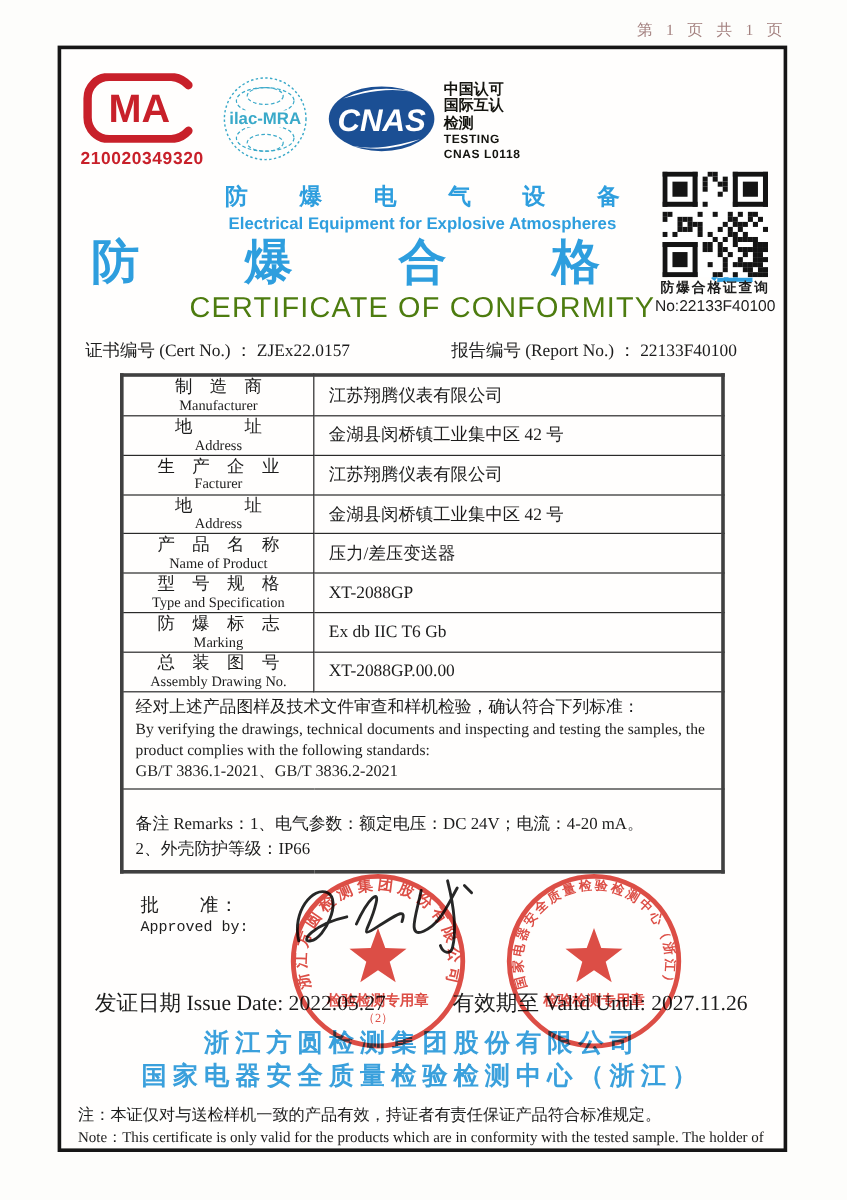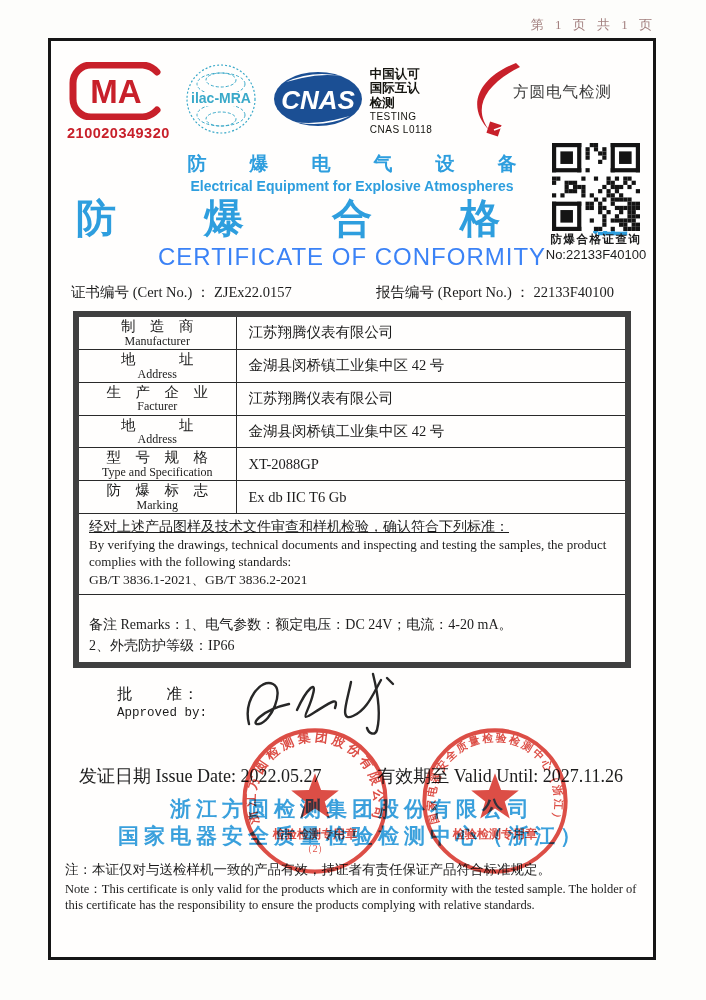--- a/index.html
+++ b/index.html
@@ -18,48 +18,48 @@
     border:3px solid #161616; background:#fffefd; overflow:hidden;
   }
 
   
   .logos-row { display:flex; align-items:center; gap:14px; padding:16px 10px 0 16px; height:104px; }
   .cma-block { text-align:center; }
   .cma-num { color:#c8202a; font-weight:bold; font-size:14.5px; font-family:"Liberation Sans",sans-serif; letter-spacing:0.5px; margin-top:1px; }
   .cnas-block { display:flex; align-items:center; gap:6px; }
   .cnas-side { font-size:12.5px; line-height:1.15; color:#14140f; }
   .cnas-side .cn-l { font-weight:bold; }
-  .cnas-side .en-l { font-family:"Liberation Sans",sans-serif; font-weight:normal; font-size:10px; letter-spacing:0.5px; margin-top:1px; }
+  .cnas-side .en-l { font-family:"Liberation Sans",sans-serif; font-weight:bold; font-size:10px; letter-spacing:0.5px; margin-top:1px; }
   .fy-block { display:flex; align-items:center; margin-left:4px; }
 
   
   .title-block { position:relative; text-align:center; margin-top:6px; height:122px; }
   .t1 { color:#2e9ede; font-size:19px; font-weight:bold; letter-spacing:12px; text-indent:12px; }
   .t2 { color:#2e9ede; font-size:14px; font-weight:bold; font-family:Liberation Sans, sans-serif; margin-top:1px; }
   .t3 { color:#2e9ede; font-size:40px; font-weight:bold; letter-spacing:24px; text-indent:24px; line-height:1.1; margin-top:3px; }
-  .t4 { color:#3b82f6; font-size:24px; font-family:"Liberation Sans",sans-serif; letter-spacing:1px; margin-top:2px; }
+  .t4 { color:#4d7c0f; font-size:24px; font-family:"Liberation Sans",sans-serif; letter-spacing:1px; margin-top:2px; }
   .qr-block { position:absolute; right:4px; top:-8px; width:106px; }
   .qr-box { width:88px; height:88px; margin:0 auto; background:#fff; }
   .qr-caption { font-size:11.5px; letter-spacing:1.5px; font-weight:bold; margin-top:1px; }
   .qr-number { font-size:13px; font-family:"Liberation Sans",sans-serif; }
 
   
   .cert-line { display:flex; padding:0 6px 0 20px; margin-top:10px; font-size:14.5px; }
   .cert-line .pair { white-space:nowrap; }
   .cert-line .pair.first { width:305px; }
 
   
-  table.doc-table { width:558px; margin:9px auto 0; border-collapse:collapse; border:6px solid #404040; }
+  table.doc-table { width:504px; margin:9px auto 0; border-collapse:collapse; border:3px solid #404040; }
   .doc-table td { border:1px solid #2a2a2a; padding:1px 8px; vertical-align:middle; }
   td.lbl { width:160px; text-align:center; padding:1px 4px; }
   .lbl .cn { font-size:14.5px; line-height:1.15; }
   .lbl .en { font-size:12px; line-height:1.1; }
   td.val { font-size:14.5px; padding-left:12px; }
   td.statement-cell { padding:4px 10px 5px; }
-  .stmt-cn { font-size:14px; line-height:1.35;text-decoration:underline; }
+  .stmt-cn { font-size:14px; line-height:1.35; }
   .stmt-en { font-size:13px; line-height:1.3; font-family:"Liberation Serif",serif; }
   .stmt-std { font-size:13.5px; line-height:1.35; }
   td.remarks-cell { padding:19px 10px 6px; }
   .rmk { font-size:14px; line-height:1.5; }
 
   
   .approval { position:relative; margin:16px 0 0 66px; height:56px; }
   .appr-cn { font-size:15.5px; letter-spacing:1px; }
   .appr-en { font-size:12.5px; margin-top:1px;font-family:Liberation Mono, monospace; }
   .signature { position:absolute; left:118px; top:-18px; }
@@ -125,30 +125,20 @@
         </span>
         <div class="cnas-side">
           <div class="cn-l">中国认可</div>
           <div class="cn-l">国际互认</div>
           <div class="cn-l">检测</div>
           <div class="en-l">TESTING</div>
           <div class="en-l">CNAS L0118</div>
         </div>
       </div>
 
-      <div class="fy-block">
-        <span>
-          <svg width="170" height="84" viewBox="0 0 170 84">
-            <path d="M66,6 C30,20 14,48 40,74 C22,52 34,28 70,10 Z" fill="#c8202a"></path>
-            <rect x="38" y="66" width="12" height="12" transform="rotate(18 44 72)" fill="#c8202a"></rect>
-            <path d="M44,73 l14,-5" stroke="#ffffff" stroke-width="1.5"></path>
-            <text x="63" y="40" font-size="15.5" fill="#3c3c3c" letter-spacing="1">方圆电气检测</text>
-          </svg>
-        </span>
-      </div>
     </div>
 
     <div class="title-block">
       <div class="t1">防　爆　电　气　设　备</div>
       <div class="t2">Electrical Equipment for Explosive Atmospheres</div>
       <div class="t3">防　爆　合　格　证</div>
       <div class="t4">CERTIFICATE OF CONFORMITY</div>
 
       <div class="qr-block">
         <div class="qr-box">
@@ -317,31 +307,45 @@
         </tr>
         <tr>
           <td class="lbl">
               <div class="cn">地　　　址</div>
               <div class="en">Address</div>
             </td>
           <td class="val">金湖县闵桥镇工业集中区 42 号</td>
         </tr>
         <tr>
           <td class="lbl">
+              <div class="cn">产　品　名　称</div>
+              <div class="en">Name of Product</div>
+            </td>
+          <td class="val">压力/差压变送器</td>
+        </tr>
+        <tr>
+          <td class="lbl">
               <div class="cn">型　号　规　格</div>
               <div class="en">Type and Specification</div>
             </td>
           <td class="val">XT-2088GP</td>
         </tr>
         <tr>
           <td class="lbl">
               <div class="cn">防　爆　标　志</div>
               <div class="en">Marking</div>
             </td>
           <td class="val">Ex db IIC T6 Gb</td>
+        </tr>
+        <tr>
+          <td class="lbl">
+              <div class="cn">总　装　图　号</div>
+              <div class="en">Assembly Drawing No.</div>
+            </td>
+          <td class="val">XT-2088GP.00.00</td>
         </tr>
         <tr>
           <td class="statement-cell" colspan="2">
             <div class="stmt-cn">经对上述产品图样及技术文件审查和样机检验，确认符合下列标准：</div>
             <div class="stmt-en">By verifying the drawings, technical documents and inspecting and testing the samples, the product complies with the following standards:</div>
             <div class="stmt-std">GB/T 3836.1-2021、GB/T 3836.2-2021</div>
           </td>
         </tr>
         <tr>
           <td class="remarks-cell" colspan="2">

